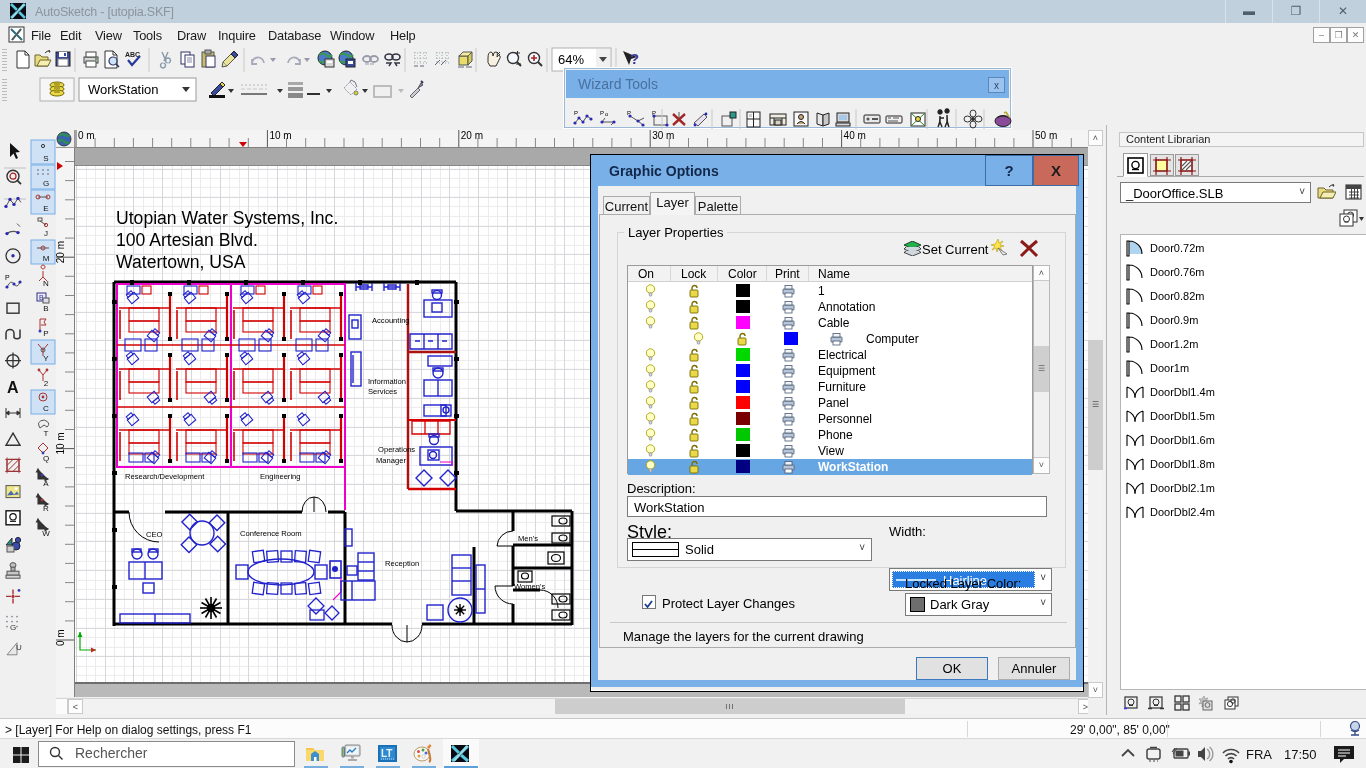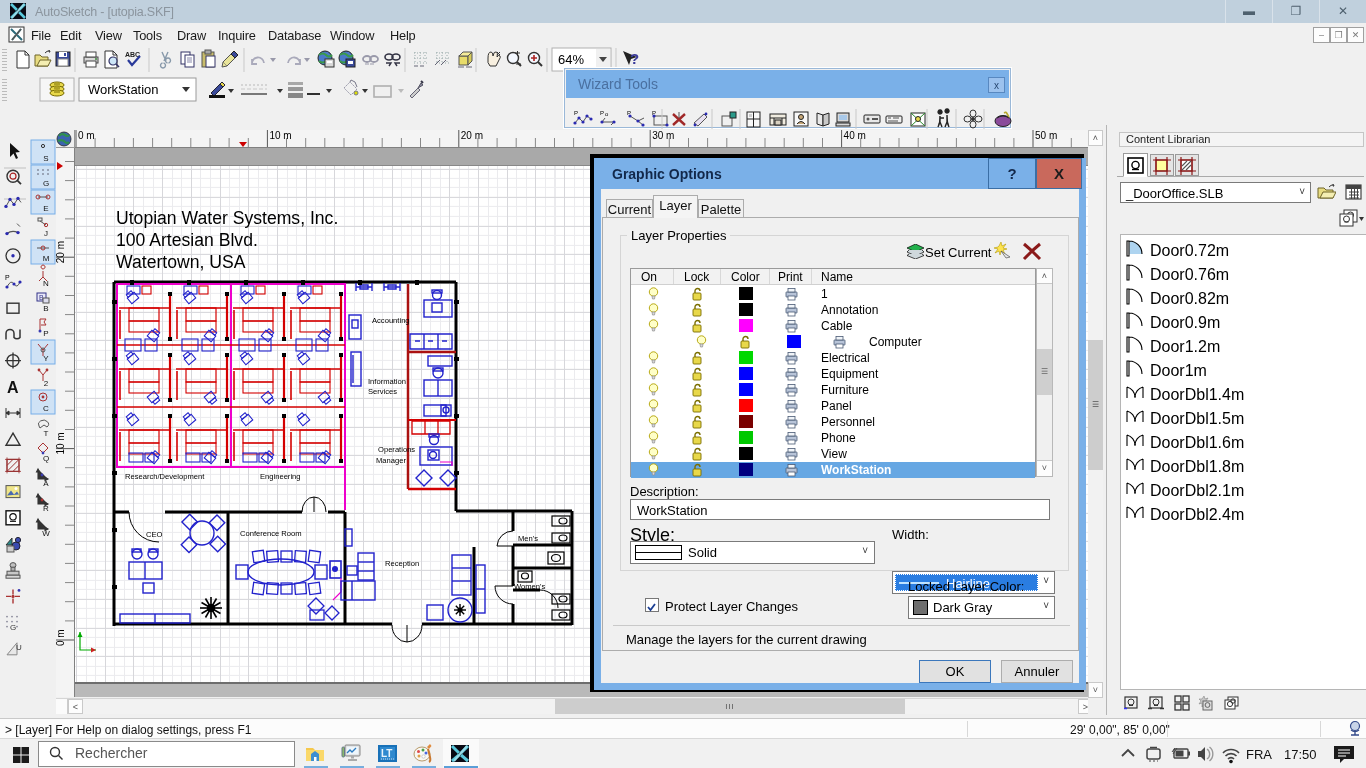--- a/index.html
+++ b/index.html
@@ -39,24 +39,24 @@
 #vscroll { left:1088px; top:130px; width:16px; height:584px; background:#f0f0f0; }
 
 #statusbar { left:0; top:718px; width:1366px; height:20px; background:#fcfcfc; border-top:1px solid #c9c9c9; font-size:12px; color:#111;padding-left:10px; }
 
 #taskbar { left:0; top:738px; width:1366px; height:30px; background:#f1f1f1; border-top:1px solid #d8d8d8; }
 #search { position:absolute; left:38px; top:2px; width:257px; height:26px; background:#fff; border:1px solid #8a8a8a; font-size:14px; color:#555; }
 
 #rightpanel { left:1106px; top:125px; width:260px; height:590px; background:#f0f0f0; border-left:1px solid #b5b5b5; }
 #cl-header { position:absolute; left:12px; top:7px; width:245px; height:15px; border:1px solid #c5c5c5; background:#f4f4f4; font-size:11px; padding-left:6px; line-height:13px; color:#222;}
 #cl-list { position:absolute; left:13px; top:109px; width:247px; height:456px; background:#fff; border:1px solid #b5b5b5; }
-.cli { position:absolute; left:2px; width:220px; height:24px; font-size:16px; color:#000; }
+.cli { position:absolute; left:2px; width:220px; height:24px; font-size:11px; color:#000; }
 .cli span { position:absolute; left:27px; top:5px; }
 
-#dialog { left:590px; top:154px; width:494px; height:538px; background:#f0f0f0; border:4px solid #000000; box-shadow:0 0 0 1px #fff inset; }
+#dialog { left:590px; top:154px; width:494px; height:538px; background:#f0f0f0; border:1px solid #000000; box-shadow:0 0 0 1px #fff inset; }
 #dlgtitle { position:absolute; left:0px; top:0px; width:492px; height:31px; background:#7ab0e8; }
 #dlgtitle .t { position:absolute; left:18px; top:8px; font-weight:bold; font-size:14px; color:#12284a; }
 .tab { position:absolute; top:41px; height:19px; border:1px solid #acacac; background:#f0f0f0; font-size:13px; text-align:center; line-height:20px; color:#111; }
 #tabpanel { position:absolute; left:8px; top:59px; width:477px; height:434px; background:#f0f0f0; border:1px solid #acacac; }
 .gbox { position:absolute; border:1px solid #d5d5d5; }
 .fld { position:absolute; background:#fff; border:1px solid #7a7a7a; font-size:13px; }
 .btn { position:absolute; height:23px; background:#e1e1e1; border:1px solid #adadad; font-size:13px; text-align:center; line-height:21px; color:#000; }
 </style>
 </head>
 <body>

